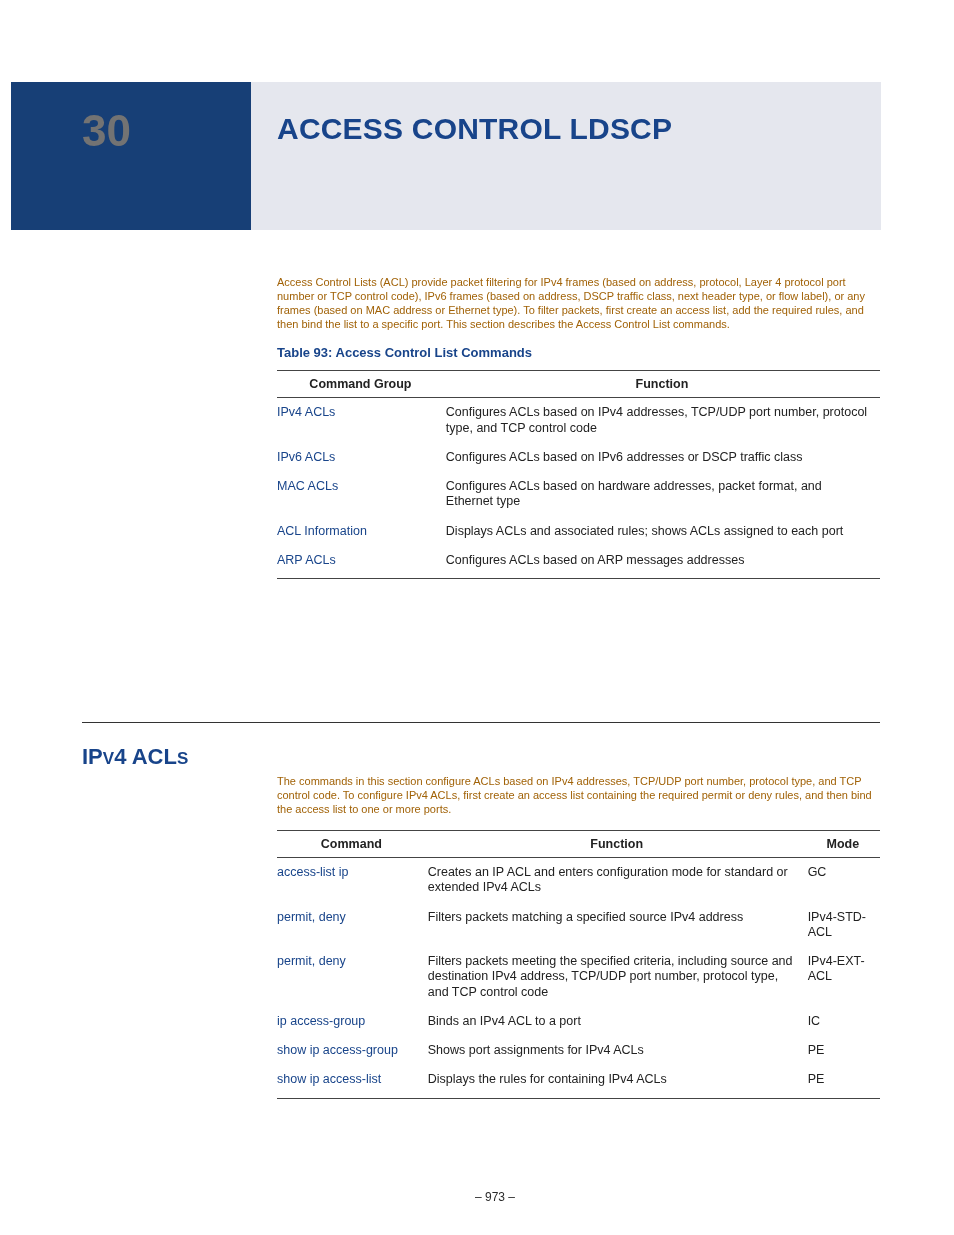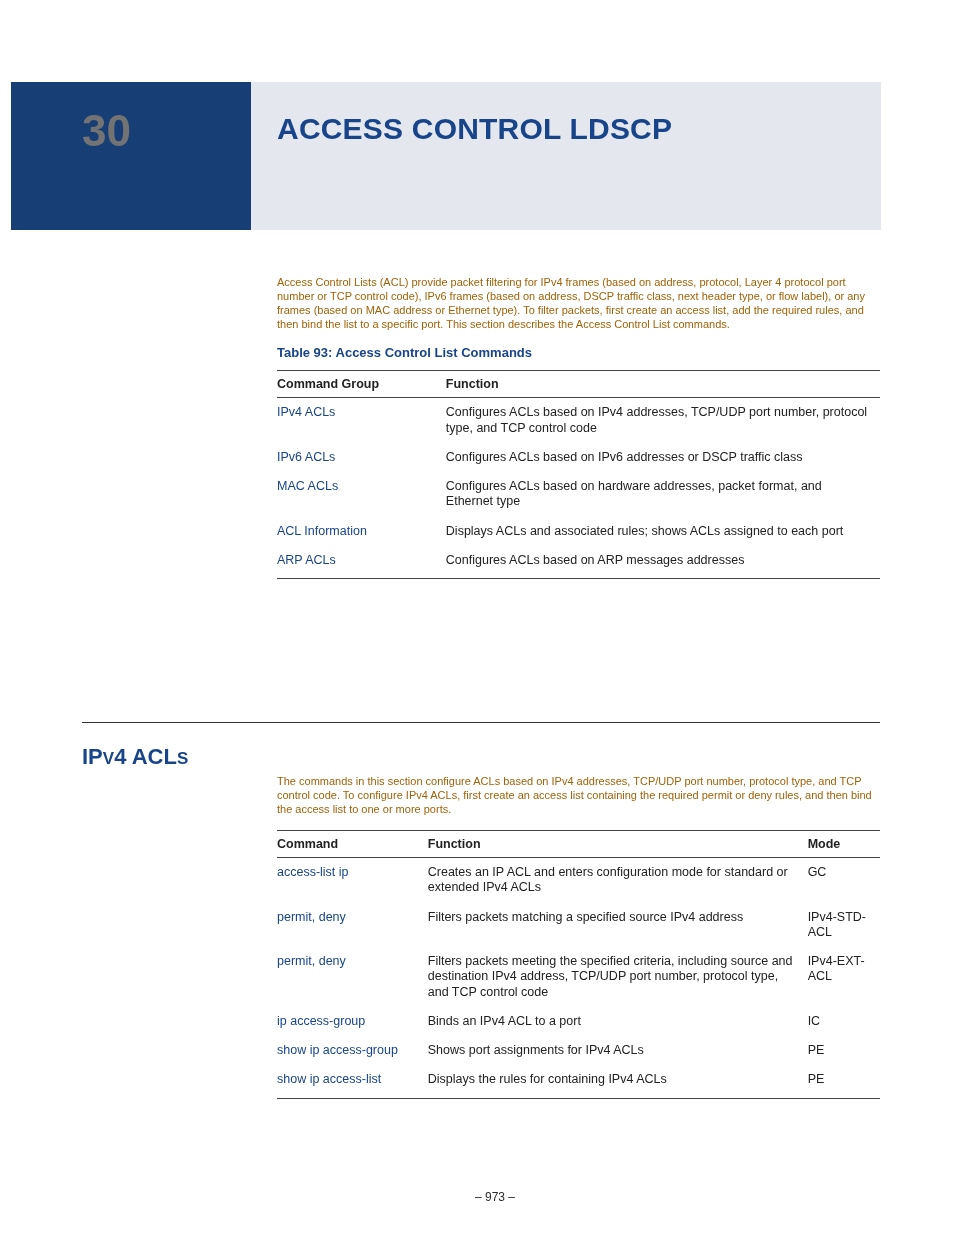--- a/index.html
+++ b/index.html
@@ -7,21 +7,21 @@
   .page { position: relative; width: 954px; height: 1235px; }
   .topbar { position: absolute; left: 11px; top: 82px; width: 240px; height: 148px; background: #173f76; }
   .titlebox { position: absolute; left: 251px; top: 82px; width: 630px; height: 148px; background: #e5e7ee; }
   .chnum { position: absolute; left: 82px; top: 106px; font-size: 44px; font-weight: 700; color: #737373; font-family: Verdana, sans-serif; }
   .chtitle { position: absolute; left: 277px; top: 112px; font-size: 30px; font-weight: 700; color: #18448a; font-family: Verdana, sans-serif; letter-spacing: 0.2px; }
   .chtitle .sc { font-size: 30px; }
   .content { position: absolute; left: 277px; top: 275px; width: 603px; }
   .para { font-size: 11px; line-height: 1.28; color: #a16207; margin-bottom: 14px; }
   .tbl-title { font-size: 13px; font-weight: 700; color: #18448a; margin-top: 8px; margin-bottom: 10px; }
   .tbl { width: 100%; border-collapse: collapse; font-size: 12.5px; }
-  .tbl th { text-align: left; font-weight: 700; color: #222; border-top: 1.5px solid #444; border-bottom: 1px solid #444; padding: 6px 2px 6px 0; }
+  .tbl th { text-align: center; font-weight: 700; color: #222; border-top: 1.5px solid #444; border-bottom: 1px solid #444; padding: 6px 2px 6px 0; }
   .tbl td { vertical-align: top; padding: 7px 10px 7px 0; line-height: 1.22; }
   .tbl tbody tr:last-child td { border-bottom: 1.5px solid #444; padding-bottom: 10px; }
   .link { color: #18448a; }
   .section-rule { position: absolute; left: 82px; top: 722px; width: 798px; height: 0; border-top: 1.5px solid #333; }
   .section-title { position: absolute; left: 82px; top: 744px; font-size: 22px; font-weight: 700; color: #18448a; }
   .section-title .sc { font-size: 17px; }
   .content2 { position: absolute; left: 277px; top: 774px; width: 603px; }
   .pagenum { position: absolute; left: 0; right: 0; top: 1190px; text-align: center; font-size: 12px; color: #2b2b2b; padding-left: 36px; }
   .col-cg { width: 28%; }
   .col-fn { width: auto; }

